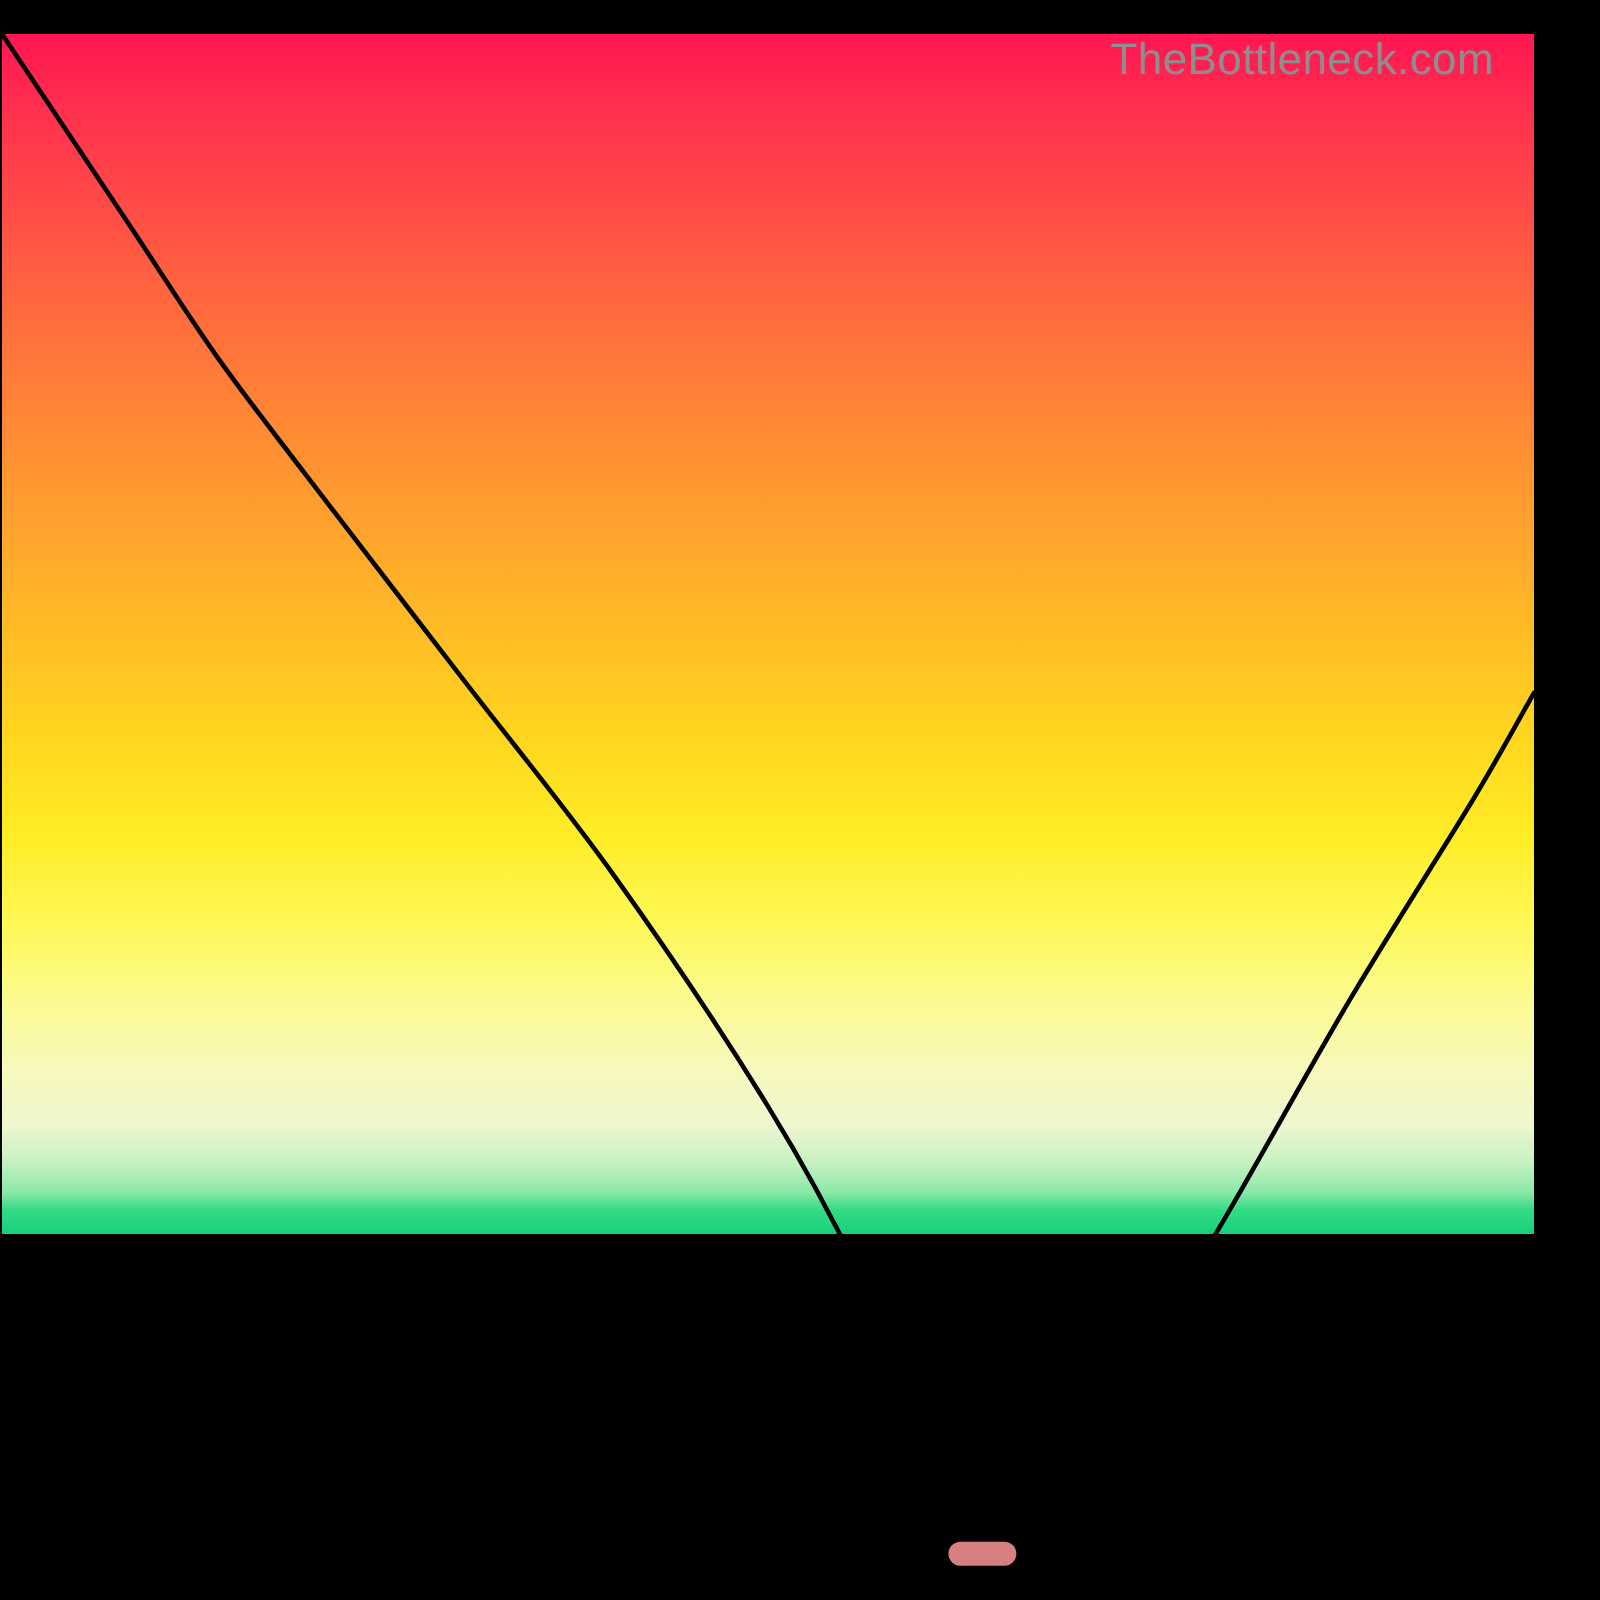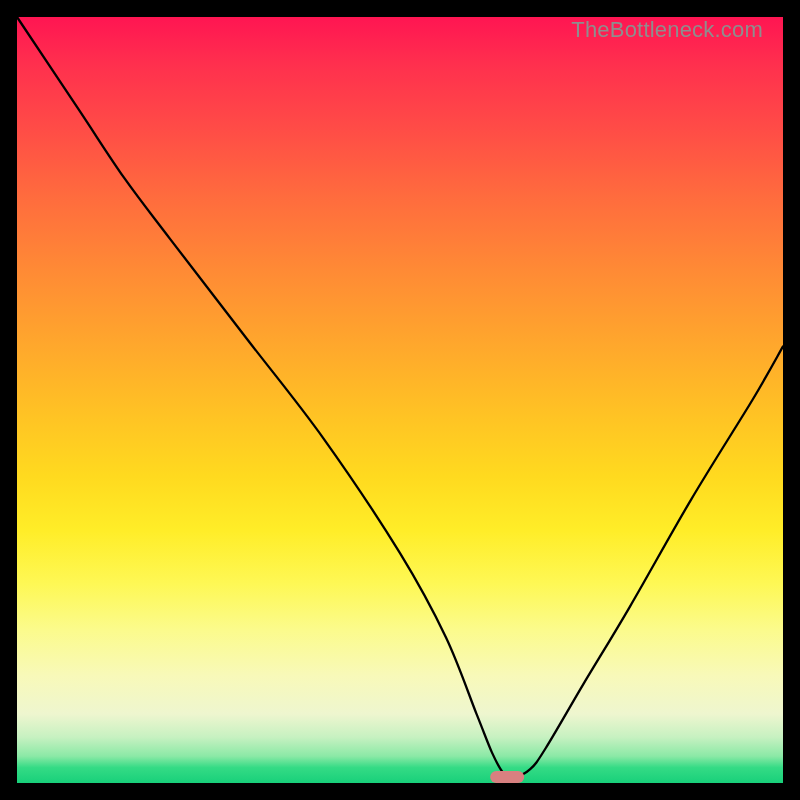--- a/index.html
+++ b/index.html
@@ -12,24 +12,24 @@
     font-family: Arial, Helvetica, sans-serif;
   }
   .frame {
     position: relative;
     width: 800px;
     height: 800px;
     background: #000;
   }
   .plot-area {
     position: absolute;
-    left: 17px;
+    left: 1px;
     top: 17px;
     width: 766px;
-    height: 766px;
+    height: 600px;
     
     background: linear-gradient(
       to bottom,
       #ff1552 0%,
       #ff2f4e 6%,
       #ff4a47 14%,
       #ff6a3e 23%,
       #ff8a35 33%,
       #ffa82c 43%,
       #ffc324 52%,

